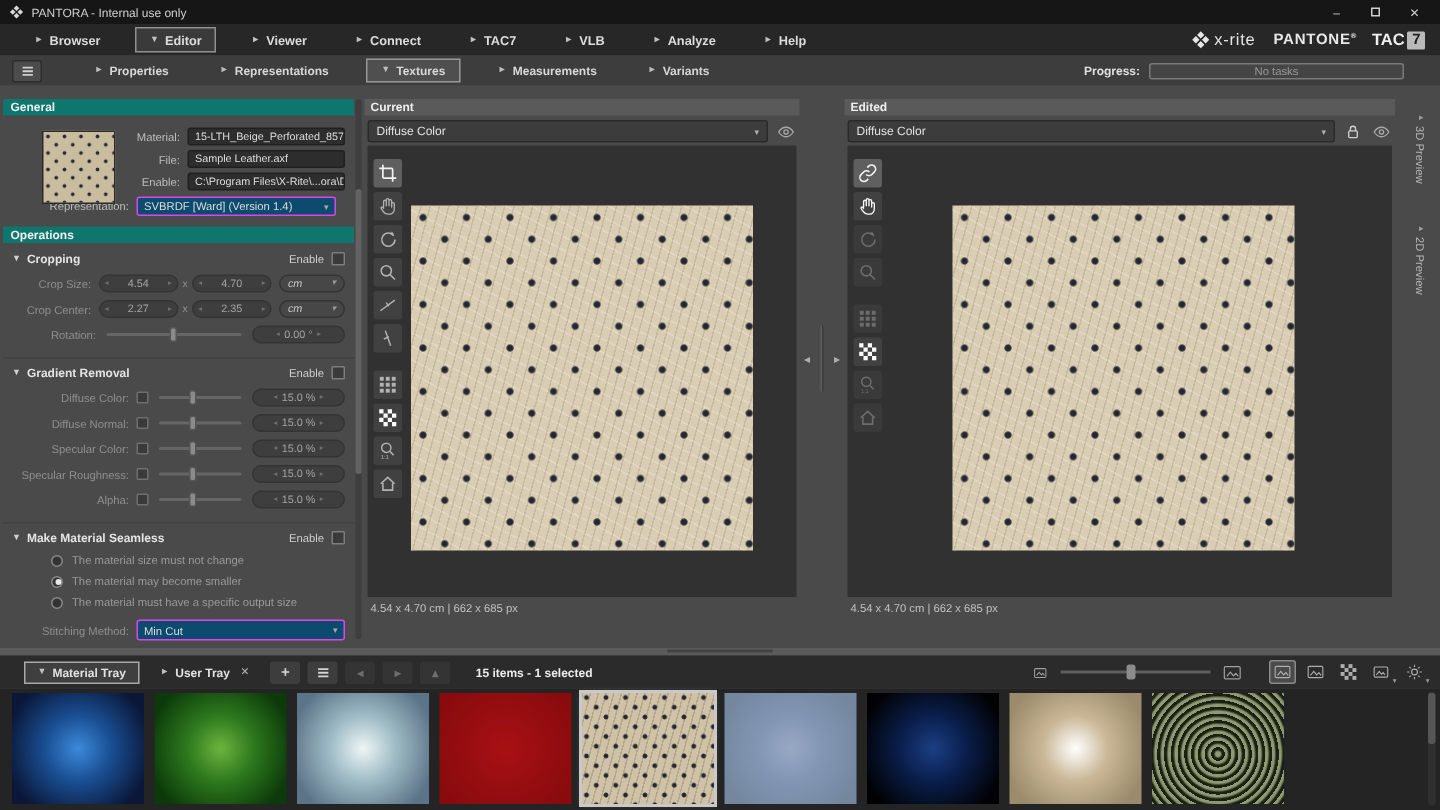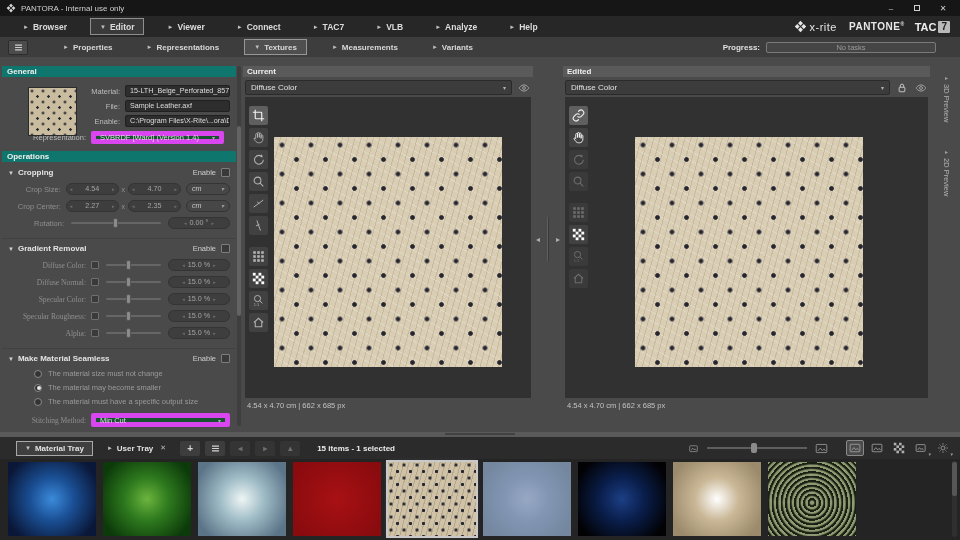--- a/index.html
+++ b/index.html
@@ -56,33 +56,33 @@
     color:#efefef; font-size:8px; font-weight:bold; margin-bottom:1px; }
   .gen-body { position:relative; padding:7px 6px 5px 6px; }
   .gen-thumb { position:absolute; left:26px; top:9px; width:49px; height:49px; border:1px solid #2b2b2b; }
   .gen-fields { margin-left:78px; }
   .field-row { display:flex; align-items:center; margin-bottom:3px; }
   .field-row label { width:34px; text-align:right; margin-right:5px; color:#bdbdbd; font-size:7.5px; }
   .rep-row { display:flex; align-items:center; margin:4px 6px 2px 6px; }
   .rep-row label { width:72px; text-align:right; margin-right:5px; color:#bdbdbd; font-size:7.5px; }
   .text-input { flex:1; height:12px; background:#2d2d2d; border:1px solid #202020; border-radius:2px;
     color:#dedede; font-size:7.2px; line-height:10px; padding:0 4px; white-space:nowrap; overflow:hidden; }
-  .dropdown { flex:1; height:13px; background:#14532d; border:5px solid #d946ef; border-radius:2px;
+  .dropdown { flex:1; height:13px; background:#0c4a6e; border:1px solid #d946ef; border-radius:2px;
     color:#dcdcdc; font-size:7.5px; display:flex; align-items:center; padding:0 4px; }
   .dropdown .caret { margin-left:auto; font-size:6px; color:#aaa; }
 
   .op-sec { padding:5px 6px 4px 6px; border-bottom:1px solid #414141; }
   .op-head { display:flex; align-items:center; margin-bottom:6px; }
   .op-head .tri { font-size:6px; color:#cfcfcf; margin-right:4px; }
   .op-title { color:#e4e4e4; font-size:8px; font-weight:bold; }
   .enable { margin-left:auto; display:flex; align-items:center; color:#cfcfcf; font-size:7.5px; }
   .cb { width:9px; height:9px; background:#3a3a3a; border:1px solid #7d7d7d; margin-left:5px; border-radius:1px; }
   .op-row { display:flex; align-items:center; margin-bottom:5px; }
   .op-row label { width:56px; text-align:right; margin-right:5px; color:#8f8f8f; font-size:7.5px; white-space:nowrap; }
-  .op-row.wide label { width:78px;font-family:Liberation Serif, serif; }
+  .op-row.wide label { width:78px; }
   .pill { background:#3e3e3e; border:1px solid #343434; border-radius:7px; color:#a4a4a4;
     font-size:7.2px; height:12px; line-height:10px; display:flex; align-items:center; justify-content:center; }
   .pill .pa { font-size:5px; color:#6f6f6f; padding:0 3px; }
   .pill.spin { width:56px; justify-content:space-between; }
   .pill.unit { width:46px; justify-content:space-between; padding:0 5px; color:#c9c9c9; background:#474747;font-style:italic; }
   .pill.val { width:62px; margin-left:5px; }
   .xsep { color:#8f8f8f; font-size:7px; margin:0 3px; }
   .slider { position:relative; flex:1; height:2px; background:#666; border-radius:1px; margin:0 2px; }
   .slider .sthumb { position:absolute; top:-4px; width:5px; height:10px; background:#8b8b8b;
     border:1px solid #555; border-radius:2px; }

